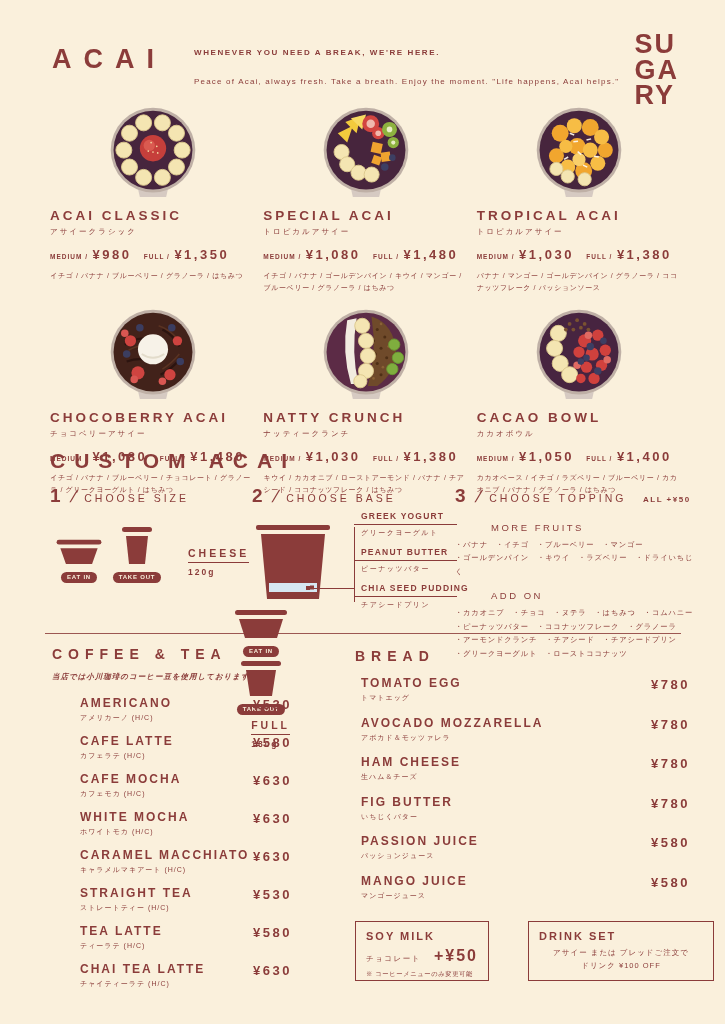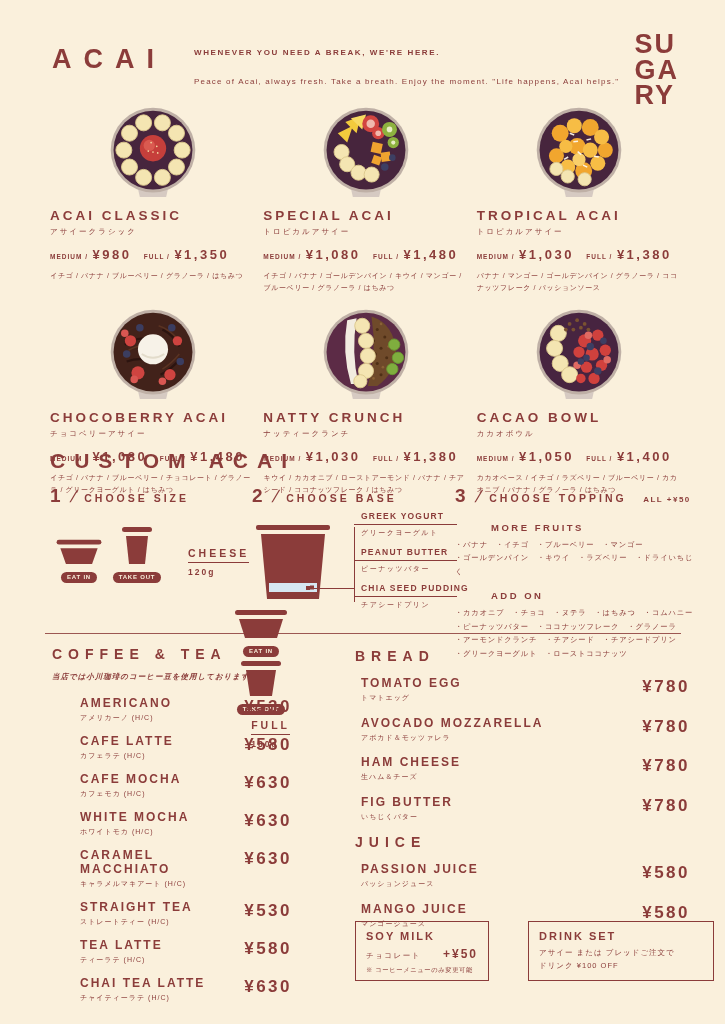--- a/index.html
+++ b/index.html
@@ -35,21 +35,21 @@
   .price:last-child { margin-right:0; }
   .ingredients { font-size:7px; letter-spacing:0.6px; line-height:1.7; margin:7px auto 0 auto; max-width:205px; }
 
   
   .custom { position:absolute; top:449px; left:50px; width:640px; height:180px; }
   .custom-title { font-size:21px; font-weight:bold; letter-spacing:9px; }
   .step { position:absolute; top:36px; }
   .step-head { white-space:nowrap; }
   .step-num { font-size:19px; font-weight:bold; letter-spacing:2px; }
   .step-slash { font-size:17px; font-weight:300; margin:0 4px; display:inline-block; transform:skewX(-18deg); }
-  .step-label { font-size:10.5px; font-weight:bold; letter-spacing:3px; }
+  .step-label { font-size:10.5px; font-weight:normal; letter-spacing:3px; }
   .all-note { font-size:8px; font-weight:bold; letter-spacing:1.5px; margin-left:12px; }
 
   .step1 { left:0; width:240px; }
   .size-row { display:flex; align-items:flex-end; margin-top:18px; }
   .size-row.full-row { margin-top:16px;flex-direction:column; }
   .size-col { width:58px; text-align:center; }
   .icon-slot { height:40px; display:flex; align-items:flex-end; justify-content:center; }
   .pill { display:inline-block; background:#8b3c3a; color:#faf0dc; font-size:6px; font-weight:bold;
           letter-spacing:0.8px; padding:2.5px 6px; border-radius:8px; margin-top:4px; white-space:nowrap; }
   .size-meta { margin-left:22px; padding-bottom:6px; }
@@ -62,53 +62,53 @@
   .conn-h { position:absolute; left:58px; top:103px; width:44px; border-top:1.2px solid #8b3c3a; }
   .conn-dot { position:absolute; left:54px; top:100.5px; width:4px; height:4px; background:#8b3c3a; }
   .conn-v { position:absolute; left:102px; top:42px; height:75px; border-left:1.2px solid #8b3c3a; }
   .base-options { position:absolute; left:102px; top:26px; width:103px; }
   .base-option { margin-bottom:9px; }
   .base-en { font-size:8.5px; font-weight:bold; letter-spacing:1.2px; padding:0 0 3px 7px;
              border-bottom:1.2px solid #8b3c3a; white-space:nowrap; }
   .base-jp { font-size:7px; letter-spacing:1.5px; padding:3px 0 0 7px; }
 
   .step3 { left:405px; width:240px; }
-  .top-group-title { font-size:9.5px; font-weight:bold; letter-spacing:2.5px; margin-top:15px;padding-left:36px; }
+  .top-group-title { font-size:9.5px; font-weight:normal; letter-spacing:2.5px; margin-top:15px;padding-left:36px; }
   .top-lines { font-size:7.3px; letter-spacing:0.8px; line-height:1.85; margin-top:5px; }
   .step3 .top-group-title.addon { margin-top:12px; }
 
   
   .divider { position:absolute; top:633px; left:45px; width:636px; border-top:1px solid #8b3c3a; opacity:0.85; }
 
   
   .section-title { font-size:14px; font-weight:bold; letter-spacing:6px; }
   .coffee-col { position:absolute; top:646px; left:52px; width:240px; }
   .coffee-note { font-size:7.5px; font-weight:bold; letter-spacing:1px; margin-top:10px;font-style:italic; }
   .menu-list { margin-top:14px; margin-left:28px; }
   .menu-row { display:flex; justify-content:space-between; align-items:flex-start; margin-bottom:11px; }
   .menu-name { font-size:12px; font-weight:bold; letter-spacing:2px; }
   .menu-jp { font-size:7px; letter-spacing:1px; margin-top:3px; }
-  .menu-price { font-size:17px; font-weight:bold; letter-spacing:2.5px; margin-top:1px; white-space:nowrap; }
+  .menu-price { font-size:13px; font-weight:bold; letter-spacing:2.5px; margin-top:1px; white-space:nowrap; }
 
   .right-col { position:absolute; top:648px; left:355px; width:335px; }
   .right-col .menu-list { margin-left:6px; margin-top:12px; }
   .right-col .menu-row { margin-bottom:12.5px; }
   .juice-title { margin-top:4px; }
 
   
   .box { position:absolute; border:1.2px solid #8b3c3a; padding:8px 10px; }
   .soy-box { left:355px; top:921px; width:134px; height:60px; }
   .set-box { left:528px; top:921px; width:186px; height:60px; }
   .box-title { font-size:11px; font-weight:bold; letter-spacing:2px; }
   .soy-row { display:flex; justify-content:space-between; align-items:baseline; margin-top:5px; }
   .soy-jp { font-size:7.5px; letter-spacing:1.5px; }
-  .soy-price { font-size:12px; font-weight:bold; letter-spacing:2px; }
+  .soy-price { font-size:16px; font-weight:bold; letter-spacing:2px; }
   .soy-note { font-size:6.3px; letter-spacing:0.6px; margin-top:5px; }
   .set-line { font-size:7.5px; letter-spacing:1px; line-height:1.7; }
-  .set-lines { margin-top:5px; }
+  .set-lines { margin-top:5px;text-align:center; }
 </style>
 </head>
 <body>
 
 <div class="header">
   <div class="brand-title">ACAI</div>
   <div class="taglines">
     <div class="tagline1">WHENEVER YOU NEED A BREAK, WE'RE HERE.</div>
     <div class="tagline2">Peace of Acai, always fresh. Take a breath. Enjoy the moment. "Life happens, Acai helps."</div>
   </div>
@@ -617,21 +617,20 @@
     </div>
     <div class="menu-row">
       <div>
           <div class="menu-name">FIG BUTTER</div>
         <div class="menu-jp">いちじくバター</div>
         </div>
       <div class="menu-price">¥780</div>
     </div>
   </div>
 
-  <div class="section-title juice-title">JUICE</div>
   <div class="menu-list">
     <div class="menu-row">
       <div>
           <div class="menu-name">PASSION JUICE</div>
         <div class="menu-jp">パッションジュース</div>
         </div>
       <div class="menu-price">¥580</div>
     </div>
     <div class="menu-row">
       <div>

